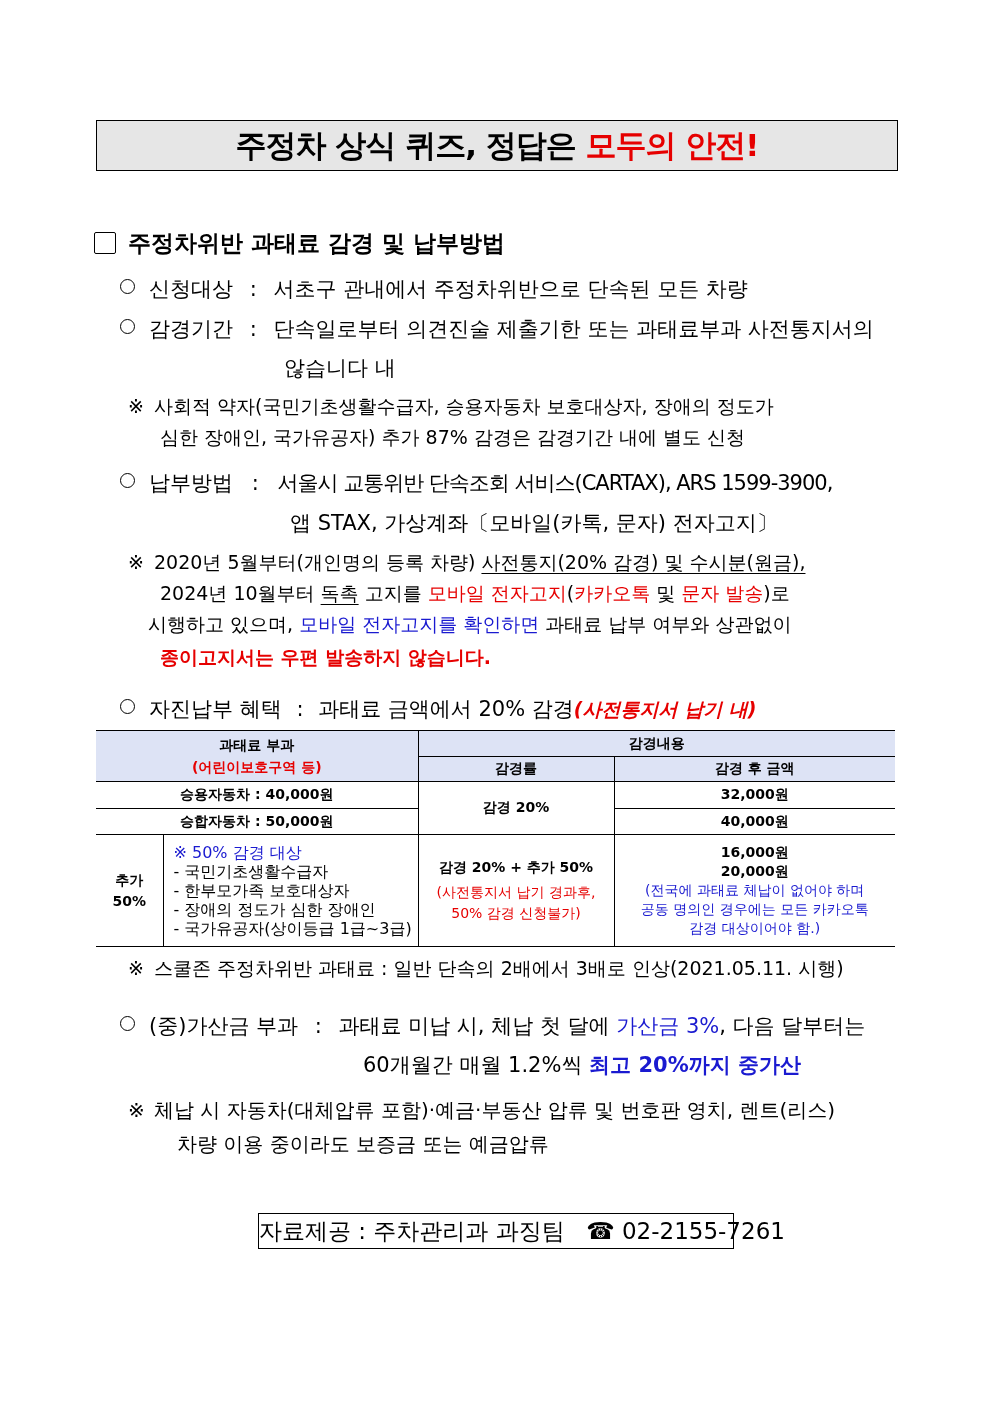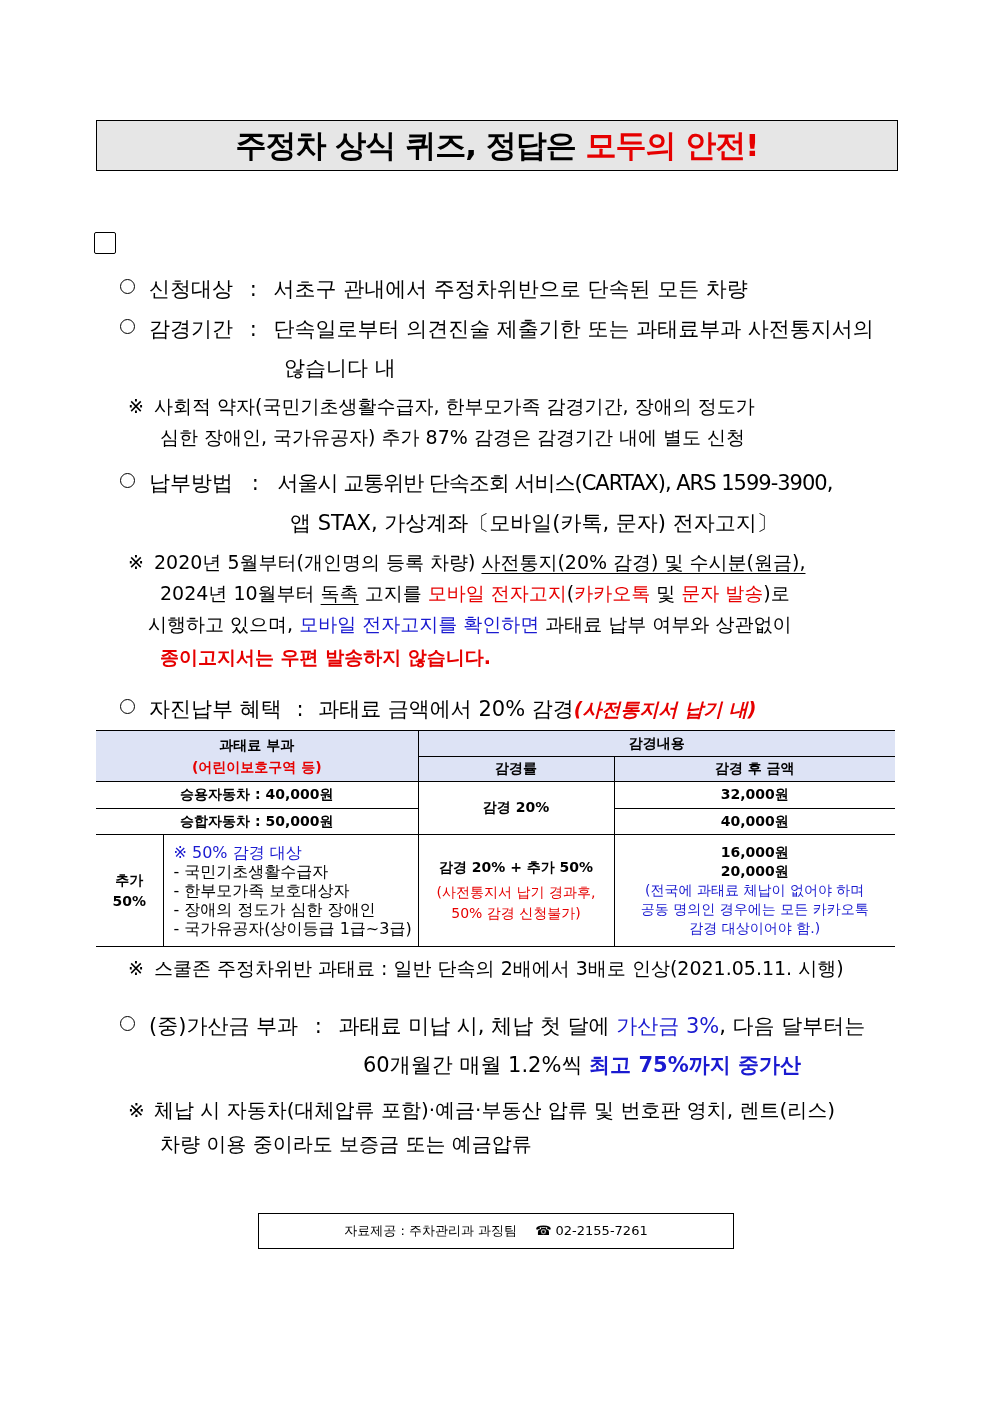--- a/index.html
+++ b/index.html
@@ -23,48 +23,48 @@
   table.grid { position:absolute; left:96px; top:730px; width:799px; border-collapse:collapse;
                font-size:14px; }
   table.grid td { border:1px solid #000; text-align:center; padding:0; }
   table.grid tr:first-child td { border-top:1.5px solid #000; }
   table.grid .hd { background:#dde3f5; font-weight:bold; }
   table.grid td.left-edge { border-left:none; }
   table.grid td.right-edge { border-right:none; }
   .b { font-weight:bold; }
   .list { text-align:left !important; padding-left:10px !important; line-height:19px; font-size:16px; }
   .footer-box { left:258px; top:1213px; width:476px; height:36px; border:1px solid #000;
-                box-sizing:border-box; font-size:13px; line-height:34px; text-align:center; white-space:nowrap; }
+                box-sizing:border-box; font-size:23px; line-height:34px; text-align:center; white-space:nowrap; }
 </style>
 </head>
 <body>
 
 <div class="abs title-box">
   <span>주정차 상식 퀴즈, 정답은 </span><span class="red">모두의 안전!</span>
 </div>
 
 <div class="abs section">
-  <span class="sqbox"></span>
+  <span class="sqbox"></span><span>주정차위반 과태료 감경 및 납부방법</span>
 </div>
 
 <div class="abs line" style="left:120px; top:274px;">
   <span class="circ"></span><span>신청대상</span>
   <span style="margin:0 10px;">:</span>
   <span>서초구 관내에서 주정차위반으로 단속된 모든 차량</span>
 </div>
 
 <div class="abs line" style="left:120px; top:314px;">
   <span class="circ"></span><span>감경기간</span>
   <span style="margin:0 10px;">:</span>
   <span>단속일로부터 의견진술 제출기한 또는 과태료부과 사전통지서의</span>
 </div>
 <div class="abs line" style="left:284px; top:353px;">않습니다 내</div>
 
 <div class="abs note" style="left:128px; top:391px;">
-  <span class="star">※</span><span>사회적 약자(국민기초생활수급자, 한부모가족 감경기간, 장애의 정도가</span>
+  <span class="star">※</span><span>사회적 약자(국민기초생활수급자, 승용자동차 보호대상자, 장애의 정도가</span>
 </div>
 <div class="abs note" style="left:160px; top:422px;">심한 장애인, 국가유공자) 추가 87% 감경은 감경기간 내에 별도 신청</div>
 
 <div class="abs line" style="left:120px; top:468px;">
   <span class="circ"></span><span>납부방법</span>
   <span style="margin:0 12px;">:</span>
   <span style="letter-spacing:-1px;">서울시 교통위반 단속조회 서비스(CARTAX), ARS 1599-3900,</span>
 </div>
 <div class="abs line" style="left:290px; top:508px;">앱 STAX, 가상계좌〔모바일(카톡, 문자) 전자고지〕</div>
 
@@ -145,25 +145,25 @@
 <div class="abs note" style="left:128px; top:953px;">
   <span class="star">※</span><span>스쿨존 주정차위반 과태료 : 일반 단속의 2배에서 3배로 인상(2021.05.11. 시행)</span>
 </div>
 
 <div class="abs line" style="left:120px; top:1011px;">
   <span class="circ"></span><span>(중)가산금 부과</span>
   <span style="margin:0 10px;">:</span>
   <span>과태료 미납 시, 체납 첫 달에 </span><span class="blue">가산금 3%</span><span>, 다음 달부터는</span>
 </div>
 <div class="abs line" style="left:363px; top:1050px;">
-  <span>60개월간 매월 1.2%씩 </span><span class="blue b">최고 75%까지 중가산</span>
+  <span>60개월간 매월 1.2%씩 </span><span class="blue b">최고 20%까지 중가산</span>
 </div>
 
 <div class="abs line" style="left:128px; top:1095px; font-size:20px;">
   <span class="star">※</span><span>체납 시 자동차(대체압류 포함)·예금·부동산 압류 및 번호판 영치, 렌트(리스)</span>
 </div>
-<div class="abs line" style="left:160px; top:1129px; font-size:20px;">차량 이용 중이라도 보증금 또는 예금압류</div>
+<div class="abs line" style="left:177px; top:1129px; font-size:20px;">차량 이용 중이라도 보증금 또는 예금압류</div>
 
 <div class="abs footer-box">
   <span>자료제공 : 주차관리과 과징팀</span>
   <span style="margin-left:14px;">☎</span>
   <span>02-2155-7261</span>
 </div>
 
 </body></html>

